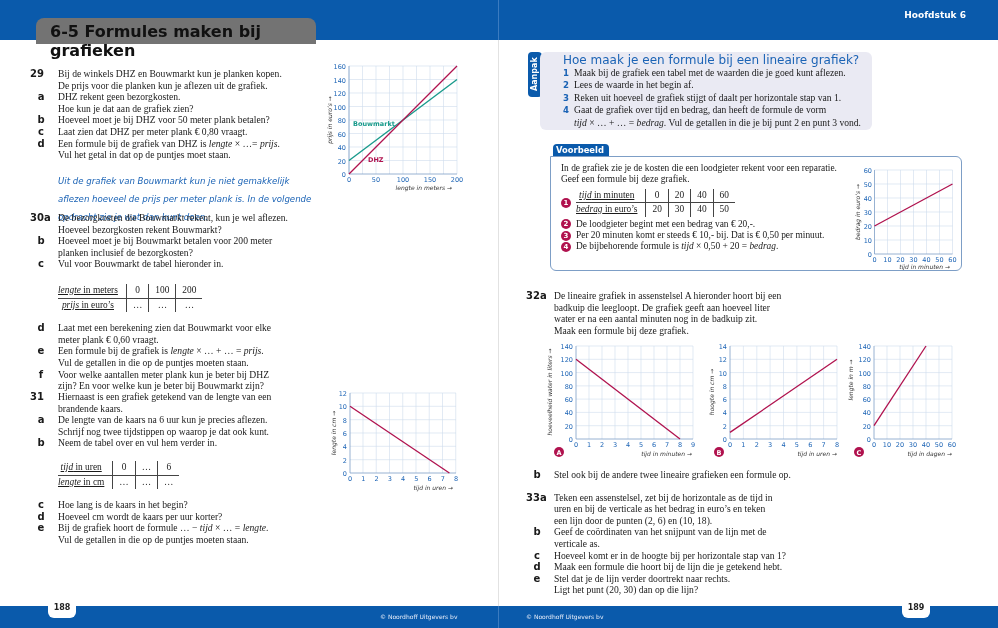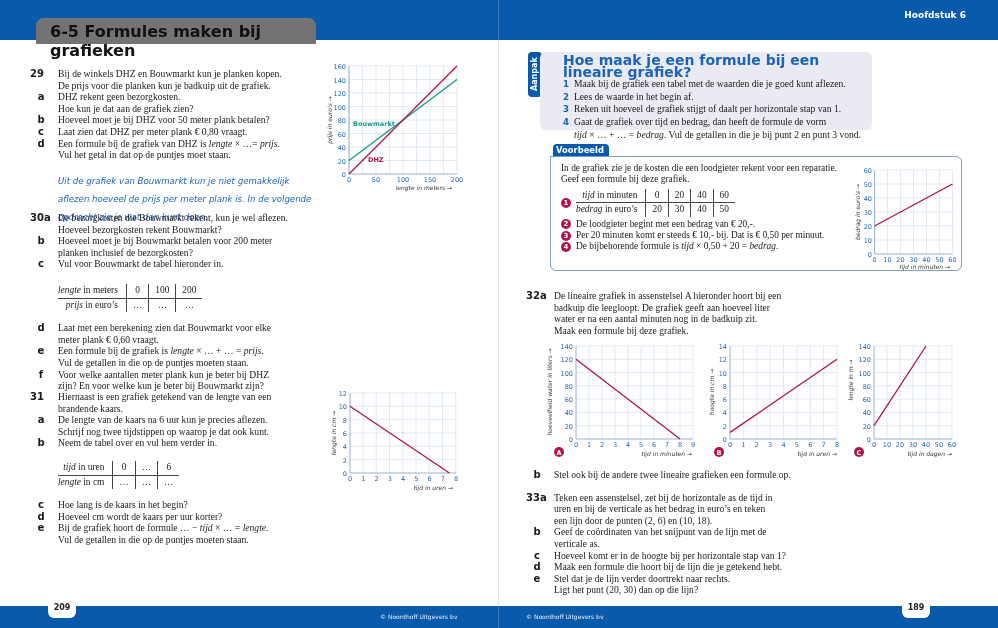--- a/index.html
+++ b/index.html
@@ -18,27 +18,27 @@
   .row { display: flex; }
   .num { width: 28px; flex: none; font-family: "DejaVu Sans", sans-serif; font-weight: bold; font-size: 10px; }
   .num.sub { text-align: center; padding-right: 6px; }
   .txt { flex: 1; }
   .gap { height: 11px; }
   .note { color: #1b63b5; font-family: "DejaVu Sans", sans-serif; font-style: italic; font-size: 8.6px; line-height: 18px; padding-left: 28px; }
   i { font-style: italic; }
 
   table.vt { border-collapse: collapse; font-size: 9.4px; margin-left: 28px; }
   table.vt td { padding: 1px 6px; }
-  table.vt td:first-child { padding-left: 0; padding-right: 8px; text-align: right; }
+  table.vt td:first-child { padding-left: 0; padding-right: 8px; text-align: center; text-decoration: underline; }
   table.vt td + td { border-left: 1px solid #444; text-align: center; }
   table.vt tr:first-child td { border-bottom: 1px solid #444; }
 
   .aanpak-box { position: absolute; left: 540px; top: 52px; width: 332px; height: 78px; background: #eaeaf3; border-radius: 6px; padding: 3px 0 0 23px; font-size: 9.6px; line-height: 11.6px; }
   .aanpak-tab { position: absolute; left: 528px; top: 52px; width: 14px; height: 45px; background: #0a5aab; border-radius: 4px; color: #fff; font-family: "DejaVu Sans", sans-serif; font-weight: bold; font-size: 8px; writing-mode: vertical-rl; transform: rotate(180deg); text-align: center; line-height: 14px; }
-  .aanpak-title { color: #1b63b5; font-family: "DejaVu Sans", sans-serif; font-weight: bold; font-size: 14px; }
+  .aanpak-title { color: #1b63b5; font-family: "DejaVu Sans", sans-serif; font-weight: normal; font-size: 12px; }
   .step-n { display: inline-block; width: 11px; color: #1b63b5; font-family: "DejaVu Sans", sans-serif; font-weight: bold; font-size: 8.6px; }
 
   .vb-tab { position: absolute; left: 553px; top: 144px; width: 56px; height: 13px; background: #0a5aab; border-radius: 4px 4px 0 0; color: #fff; font-family: "DejaVu Sans", sans-serif; font-weight: bold; font-size: 8.4px; padding: 1px 0 0 3px; }
   .vb-box { position: absolute; left: 550px; top: 156px; width: 412px; height: 115px; border: 1px solid #7d9ec6; border-radius: 0 6px 6px 6px; padding: 6px 0 0 10px; font-size: 9.4px; line-height: 11.4px; }
   .oplossing { color: #1b63b5; font-weight: bold; }
   .bullet { display: inline-block; width: 10px; height: 10px; border-radius: 50%; background: #b0124e; color: #fff; font-family: "DejaVu Sans", sans-serif; font-weight: bold; font-size: 7px; text-align: center; line-height: 10px; margin-right: 5px; vertical-align: middle; }
 
   svg text { font-family: "DejaVu Sans", sans-serif; }
   .chart { position: absolute; }
 </style>
@@ -52,21 +52,21 @@
 <div class="chapter">Hoofdstuk 6</div>
 <div class="spine"></div>
 
 <div class="ex" style="left:30px; top:68px; width:285px;">
   <div class="row">
       <span class="num">29</span>
       <span class="txt">Bij de winkels DHZ en Bouwmarkt kun je planken kopen.</span>
     </div>
   <div class="row">
       <span class="num"></span>
-      <span class="txt">De prijs voor die planken kun je badkuip uit de grafiek.</span>
+      <span class="txt">De prijs voor die planken kun je aflezen uit de grafiek.</span>
     </div>
   <div class="row">
       <span class="num sub">a</span>
       <span class="txt">DHZ rekent geen bezorgkosten.</span>
     </div>
   <div class="row">
       <span class="num"></span>
       <span class="txt">Hoe kun je dat aan de grafiek zien?</span>
     </div>
   <div class="row">
@@ -584,16 +584,16 @@
     </div>
   <div class="row">
       <span class="num"></span>
       <span class="txt">Ligt het punt (20, 30) dan op die lijn?</span>
     </div>
 </div>
 
 <div class="bottombar">
     <div class="divider"></div>
   </div>
-<div class="pagenum" style="left:48px;">209</div>
+<div class="pagenum" style="left:48px;">188</div>
 <div class="pagenum" style="left:902px;">189</div>
 <div class="copyright" style="left:380px;">© Noordhoff Uitgevers bv</div>
 <div class="copyright" style="left:526px;">© Noordhoff Uitgevers bv</div>
 
 </body></html>

